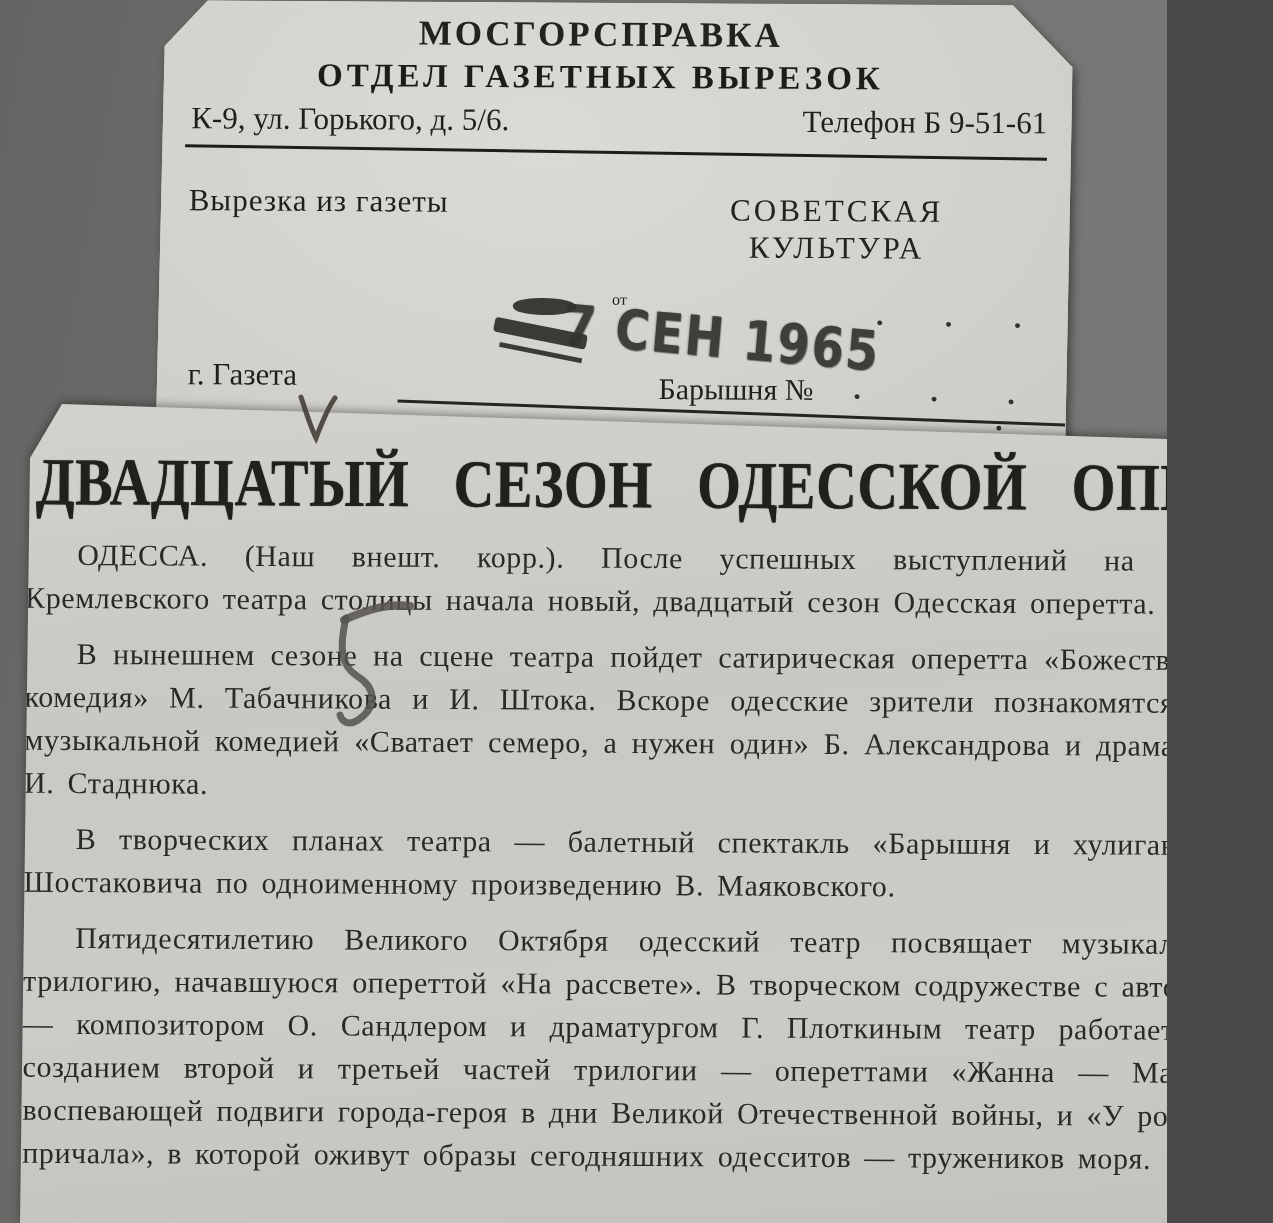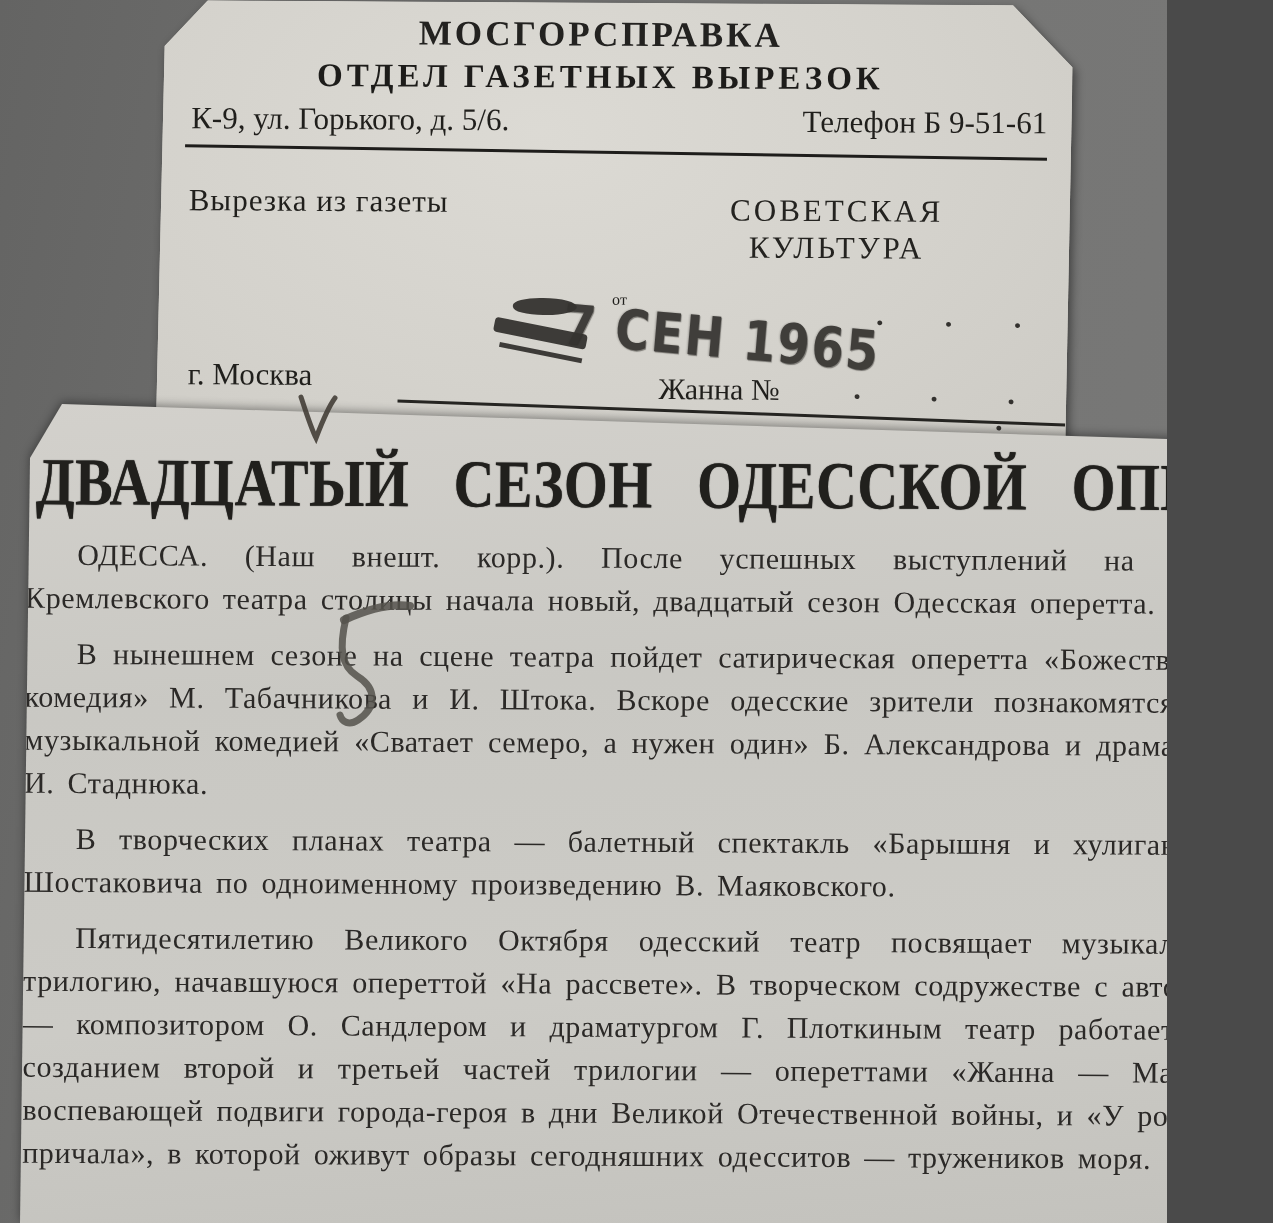--- a/index.html
+++ b/index.html
@@ -100,24 +100,24 @@
       <div class="rule1"></div>
       <div class="cutlabel">Вырезка из газеты</div>
       <div class="paper-name">
         <div>СОВЕТСКАЯ</div>
         <div>КУЛЬТУРА</div>
       </div>
       <div class="ot">от</div>
       <div class="dots r1">. . . . . .</div>
       <div class="smudge"></div>
       <div class="stamp">7 СЕН 1965</div>
-      <div class="gazeta">Жанна №</div>
+      <div class="gazeta">Барышня №</div>
       <div class="dots r2">. . . . .</div>
       <div class="dots r3">. .</div>
-      <div class="city">г. Москва</div>
+      <div class="city">г. Газета</div>
       <div class="rule2"></div>
     </div>
   </div>
 
   <div class="clip-wrap">
     <div class="clipping">
       <div class="clip-inner">
         <div class="headline">ДВАДЦАТЫЙ СЕЗОН ОДЕССКОЙ ОПЕРЕТТЫ</div>
         <div class="body-text">
           <p>ОДЕССА. (Наш внешт. корр.). После успешных выступлений на сцене Кремлевского театра столицы начала новый, двадцатый сезон Одесская оперетта.</p>

